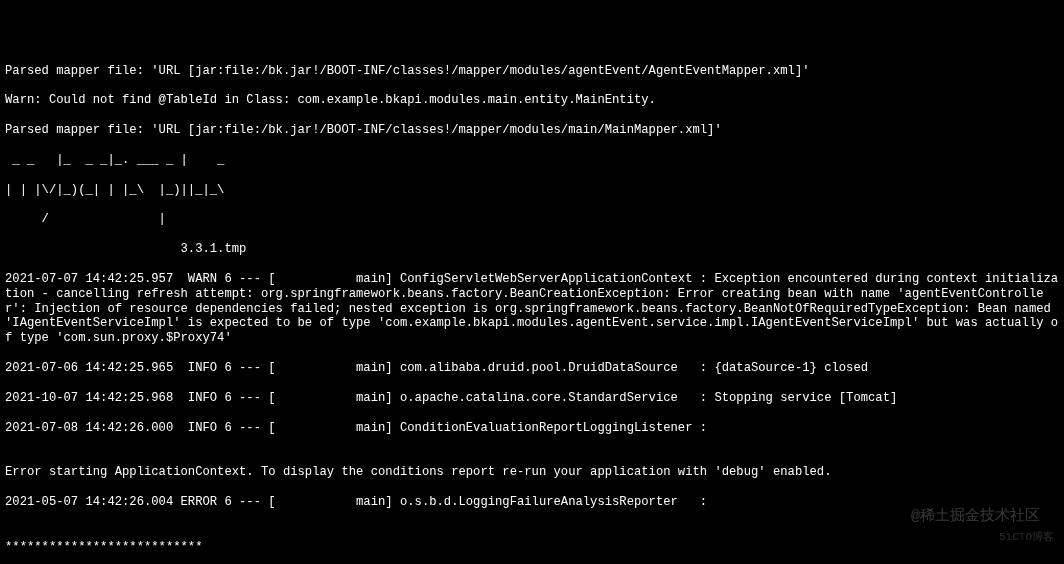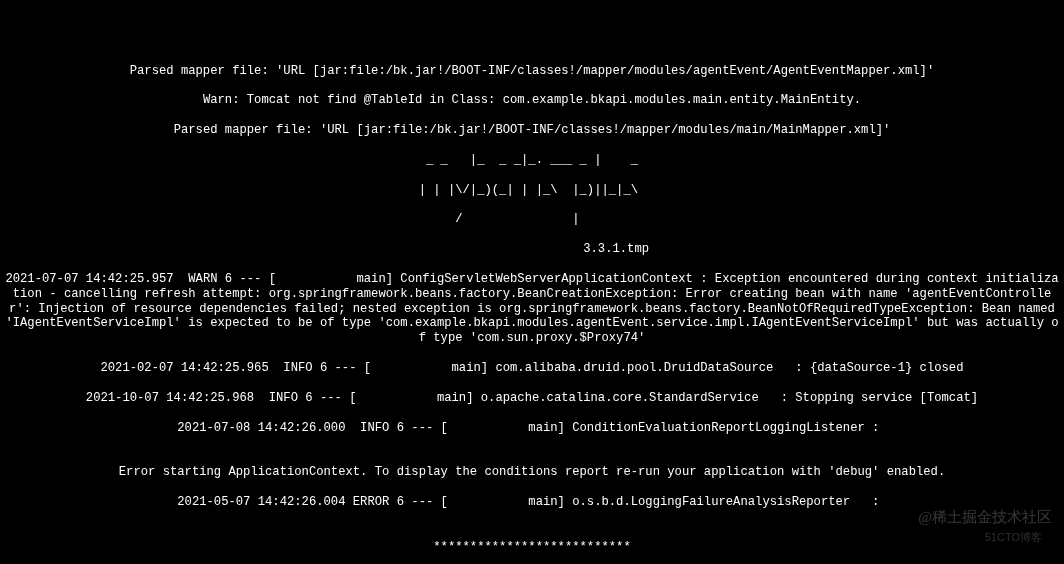--- a/index.html
+++ b/index.html
@@ -1,63 +1,63 @@
 <!DOCTYPE html>
 <html><head>
   <meta charset="utf-8">
   <style>
-    * { margin: 0; padding: 0; box-sizing: border-box; text-align: center; }
+    * { margin: 0; padding: 0; box-sizing: border-box; }
     body {
       background: #000;
       color: #fff;
       font-family: "Consolas", "Courier New", monospace;
       font-size: 12.2px;
       line-height: 1.22;
       padding: 4px 5px;
       width: 1064px;
       height: 564px;
       overflow: hidden;
       position: relative;
       white-space: pre-wrap;
       word-break: break-all;
     }
     .line { white-space: pre-wrap; }
     .watermark {
       position: absolute;
-      right: 12px;
+      right: 24px;
       bottom: 38px;
       color: rgba(200,200,200,0.28);
-      font-family: Liberation Serif, serif;
+      font-family: Liberation Mono, monospace;
       font-size: 15px;
       pointer-events: none;
     }
     .watermark2 {
       position: absolute;
-      right: 22px;
+      right: 10px;
       bottom: 20px;
       color: rgba(200,200,200,0.22);
-      font-family: Liberation Sans, sans-serif;
+      font-family: Liberation Mono, monospace;
       font-size: 11px;
       pointer-events: none;
     }
   </style>
 </head>
 <body>
 
 
 
 <div class="line">Parsed mapper file: 'URL [jar:file:/bk.jar!/BOOT-INF/classes!/mapper/modules/agentEvent/AgentEventMapper.xml]'</div>
-<div class="line">Warn: Tomcat not find @TableId in Class: com.example.bkapi.modules.main.entity.MainEntity.</div>
+<div class="line">Warn: Could not find @TableId in Class: com.example.bkapi.modules.main.entity.MainEntity.</div>
 <div class="line">Parsed mapper file: 'URL [jar:file:/bk.jar!/BOOT-INF/classes!/mapper/modules/main/MainMapper.xml]'</div>
 <div class="line"> _ _   |_  _ _|_. ___ _ |    _ </div>
 <div class="line">| | |\/|_)(_| | |_\  |_)||_|_\ </div>
 <div class="line">     /               |         </div>
 <div class="line">                        3.3.1.tmp </div>
 <div class="line">2021-07-07 14:42:25.957  WARN 6 --- [           main] ConfigServletWebServerApplicationContext : Exception encountered during context initialization - cancelling refresh attempt: org.springframework.beans.factory.BeanCreationException: Error creating bean with name 'agentEventController': Injection of resource dependencies failed; nested exception is org.springframework.beans.factory.BeanNotOfRequiredTypeException: Bean named 'IAgentEventServiceImpl' is expected to be of type 'com.example.bkapi.modules.agentEvent.service.impl.IAgentEventServiceImpl' but was actually of type 'com.sun.proxy.$Proxy74'</div>
-<div class="line">2021-02-07 14:42:25.965  INFO 6 --- [           main] com.alibaba.druid.pool.DruidDataSource   : {dataSource-1} closed</div>
+<div class="line">2021-07-06 14:42:25.965  INFO 6 --- [           main] com.alibaba.druid.pool.DruidDataSource   : {dataSource-1} closed</div>
 <div class="line">2021-10-07 14:42:25.968  INFO 6 --- [           main] o.apache.catalina.core.StandardService   : Stopping service [Tomcat]</div>
 <div class="line">2021-07-08 14:42:26.000  INFO 6 --- [           main] ConditionEvaluationReportLoggingListener : </div>
 <div class="line"></div>
 <div class="line">Error starting ApplicationContext. To display the conditions report re-run your application with 'debug' enabled.</div>
 <div class="line">2021-05-07 14:42:26.004 ERROR 6 --- [           main] o.s.b.d.LoggingFailureAnalysisReporter   : </div>
 <div class="line"></div>
 <div class="line">***************************</div>
 
 
 <div class="line"></div>

